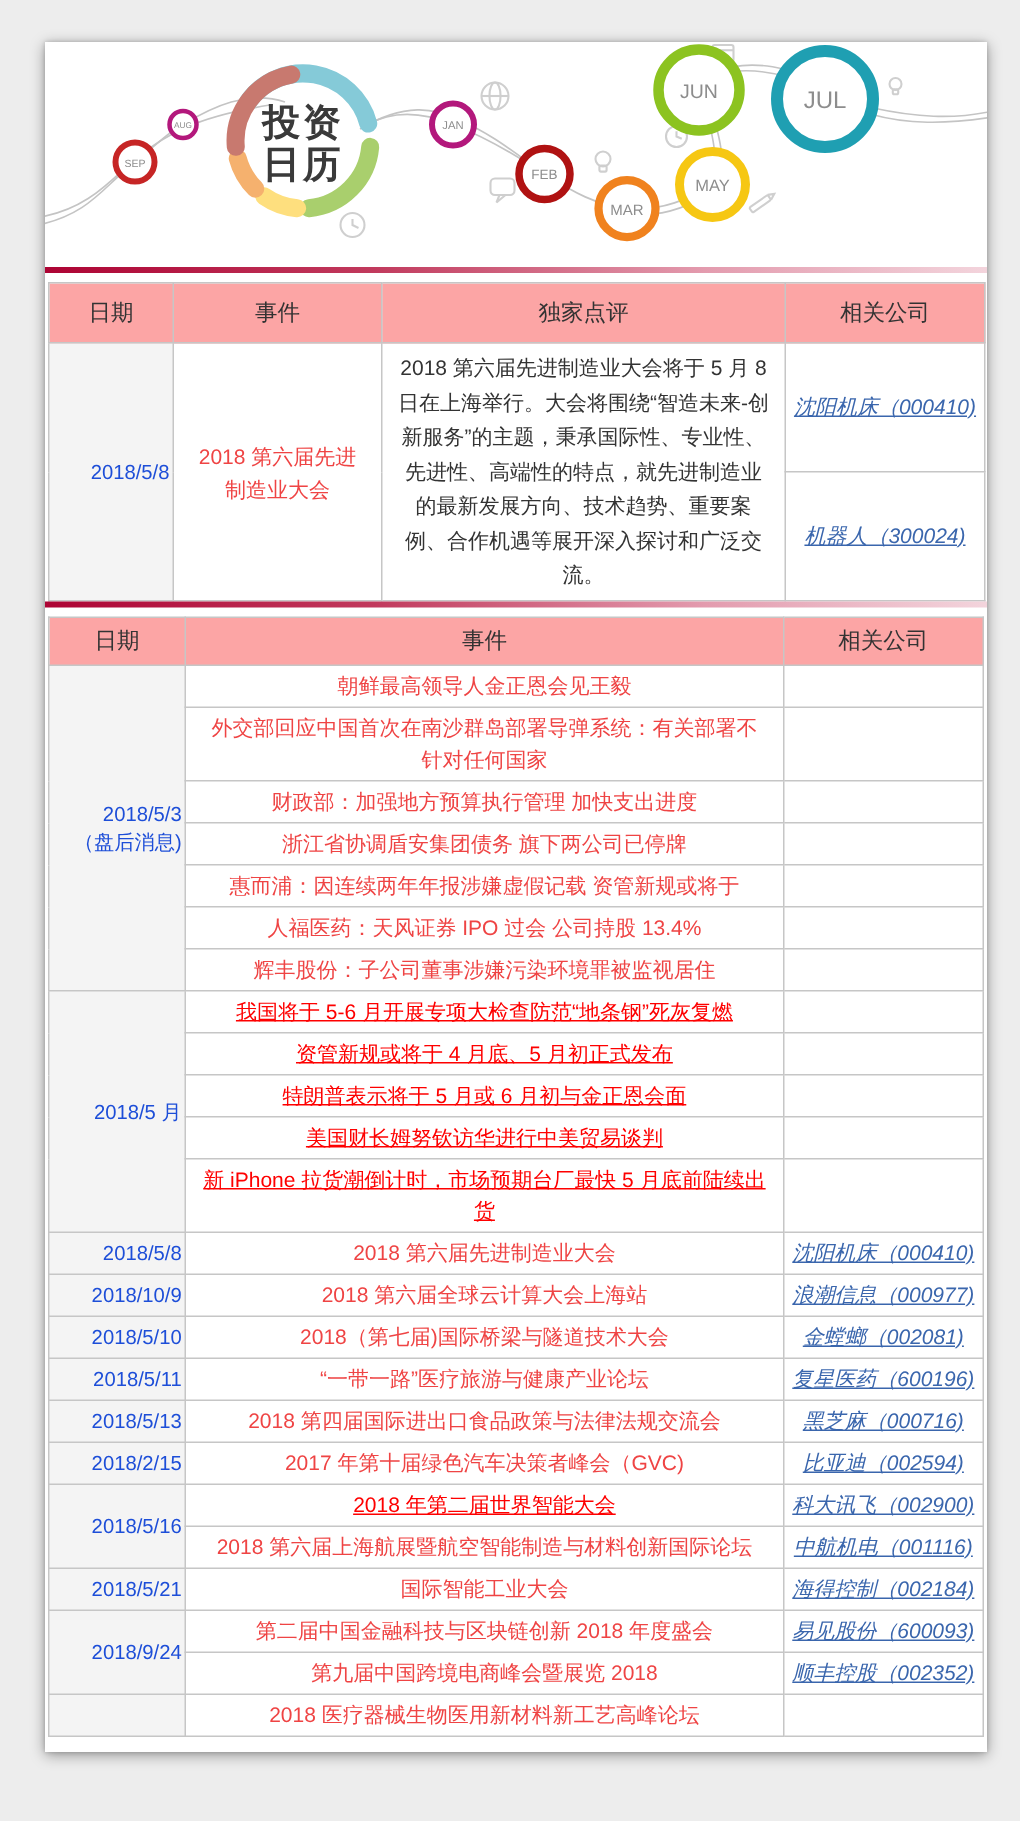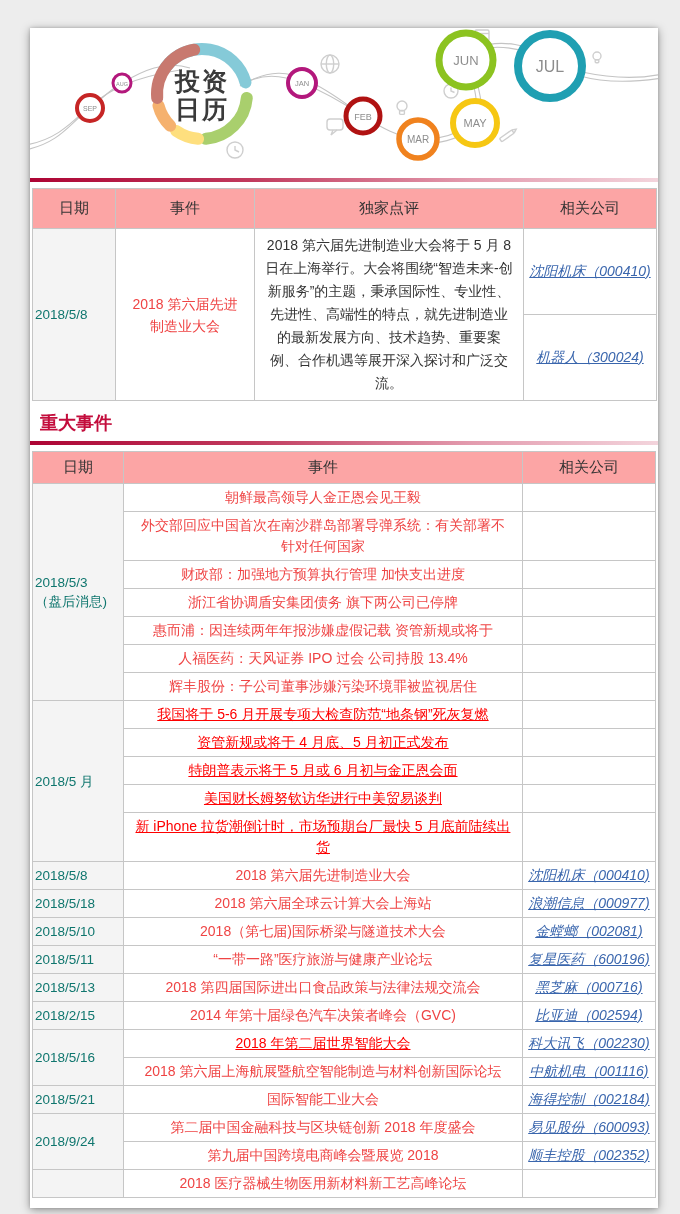--- a/index.html
+++ b/index.html
@@ -36,21 +36,21 @@
     background:linear-gradient(to right,#ad0434 0%,#c13a5d 35%,#e39bae 70%,#f3d4dc 100%);
   }
 
   table { border-collapse:collapse; table-layout:fixed; margin:6px 2px 0 2px; width:624px; }
   th, td { border:1px solid #c6c6c6; word-break:break-all; }
   thead th {
     background:#fca5a5; font-weight:normal; font-size:15px; color:#333;
     padding:9px 4px; text-align:center;
   }
   .date-cell {
-    background:#f4f4f4; text-align:left; font-size:13.5px; color:#0f766e;
+    background:#f4f4f4; text-align:right; font-size:13.5px; color:#1d4ed8;
     padding:2px 2px; line-height:19px;
   }
   .event-cell { text-align:center; font-size:14px; padding:3px 10px; line-height:21px; color:#ef4444; }
   .company-cell { text-align:center; font-size:14px; padding:2px 4px; }
   .company-link { color:var(--link-blue,#3a66ad); text-decoration:underline; cursor:pointer;font-style:italic; }
   .red { color:var(--event-red,#ff0000);text-decoration:underline; }
 
   
   .t1 thead th { padding:10px 4px; }
   .t1 .event-cell { line-height:22px; }
@@ -179,21 +179,20 @@
           </td>
         </tr>
         <tr>
           <td class="company-cell">
             <a href="#" class="company-link">机器人（300024)</a>
           </td>
         </tr>
       </tbody>
     </table>
 
-    <div class="section-heading">重大事件</div>
     <div class="divider"></div>
 
     <table class="t2">
       <colgroup>
           <col style="width:91px">
           <col style="width:398px">
           <col style="width:133px">
         </colgroup>
       <thead>
         <tr>
@@ -260,21 +259,21 @@
           </tr>
           <tr>
             <td class="date-cell" rowspan="1">
               <div>2018/5/8</div>
             </td>
             <td class="event-cell">2018 第六届先进制造业大会</td>
             <td class="company-cell"><a href="#" class="company-link">沈阳机床（000410)</a></td>
           </tr>
           <tr>
             <td class="date-cell" rowspan="1">
-              <div>2018/5/18</div>
+              <div>2018/10/9</div>
             </td>
             <td class="event-cell">2018 第六届全球云计算大会上海站</td>
             <td class="company-cell"><a href="#" class="company-link">浪潮信息（000977)</a></td>
           </tr>
           <tr>
             <td class="date-cell" rowspan="1">
               <div>2018/5/10</div>
             </td>
             <td class="event-cell">2018（第七届)国际桥梁与隧道技术大会</td>
             <td class="company-cell"><a href="#" class="company-link">金螳螂（002081)</a></td>
@@ -290,29 +289,29 @@
             <td class="date-cell" rowspan="1">
               <div>2018/5/13</div>
             </td>
             <td class="event-cell">2018 第四届国际进出口食品政策与法律法规交流会</td>
             <td class="company-cell"><a href="#" class="company-link">黑芝麻（000716)</a></td>
           </tr>
           <tr>
             <td class="date-cell" rowspan="1">
               <div>2018/2/15</div>
             </td>
-            <td class="event-cell">2014 年第十届绿色汽车决策者峰会（GVC)</td>
+            <td class="event-cell">2017 年第十届绿色汽车决策者峰会（GVC)</td>
             <td class="company-cell"><a href="#" class="company-link">比亚迪（002594)</a></td>
           </tr>
           <tr>
             <td class="date-cell" rowspan="2">
               <div>2018/5/16</div>
             </td>
             <td class="event-cell red">2018 年第二届世界智能大会</td>
-            <td class="company-cell"><a href="#" class="company-link">科大讯飞（002230)</a></td>
+            <td class="company-cell"><a href="#" class="company-link">科大讯飞（002900)</a></td>
           </tr>
           <tr>
             <td class="event-cell">2018 第六届上海航展暨航空智能制造与材料创新国际论坛</td>
             <td class="company-cell"><a href="#" class="company-link">中航机电（001116)</a></td>
           </tr>
           <tr>
             <td class="date-cell" rowspan="1">
               <div>2018/5/21</div>
             </td>
             <td class="event-cell">国际智能工业大会</td>

